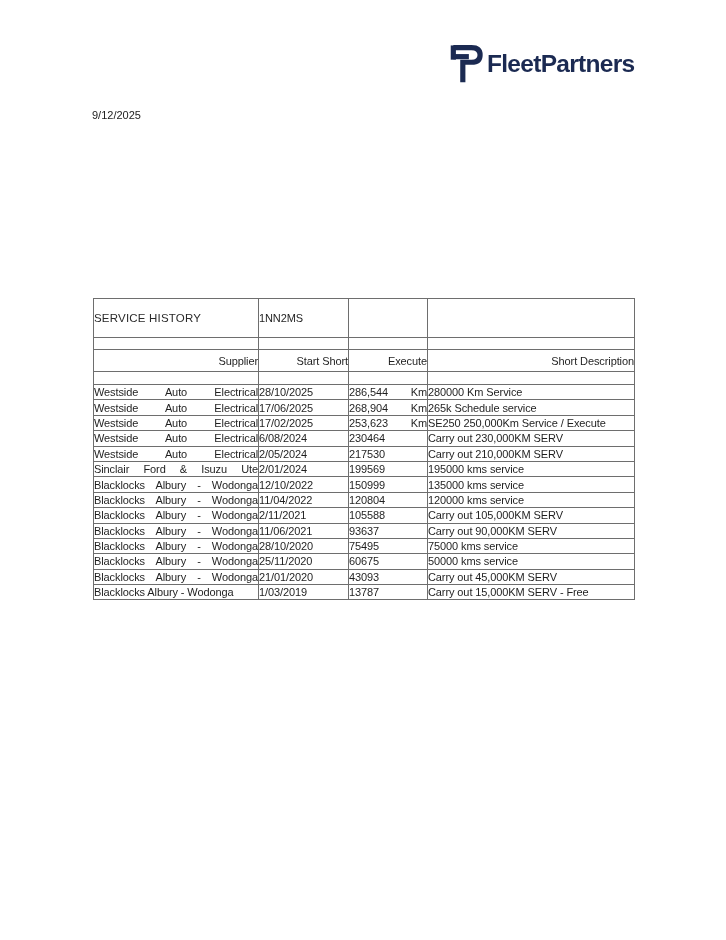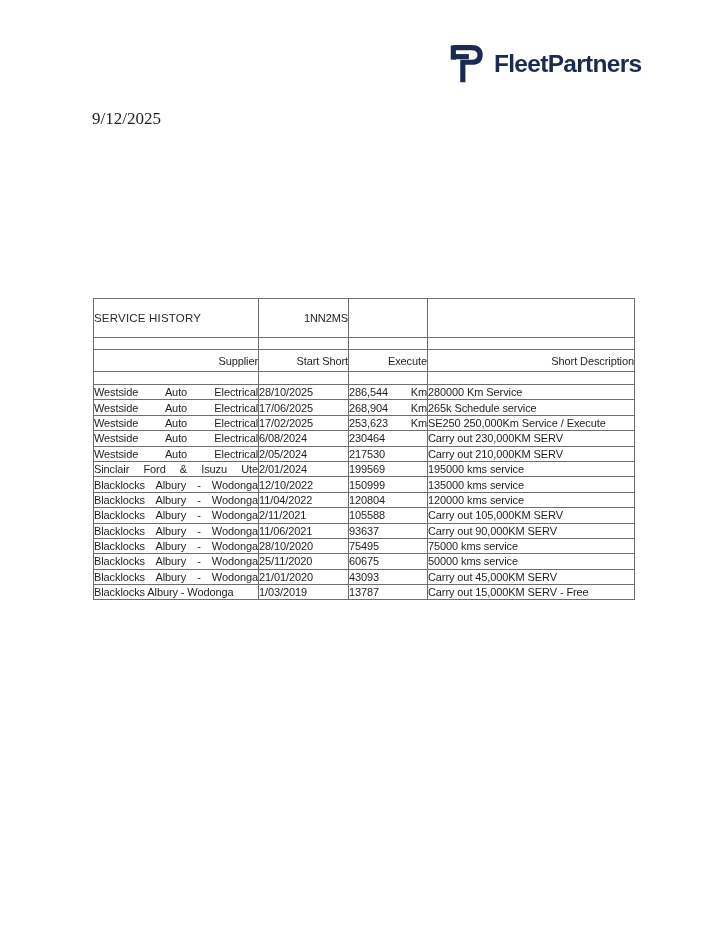--- a/index.html
+++ b/index.html
@@ -4,43 +4,43 @@
 <style>
   html, body { margin:0; padding:0; }
   body {
     width:726px; height:940px; background:#ffffff;
     font-family:"Liberation Sans", sans-serif;
     -webkit-font-smoothing:antialiased;
   }
   .page { position:relative; width:726px; height:940px; background:#fff; overflow:hidden; }
 
   
-  .logo { position:absolute; left:449px; top:41px; display:flex; align-items:center; gap:7px; }
+  .logo { position:absolute; left:449px; top:41px; display:flex; align-items:center; }
   .logo svg { width:38px; height:46px; display:block; }
   .wordmark {
     font-size:24.5px; font-weight:700; letter-spacing:-0.7px;
     color:#1b2a52; line-height:46px; white-space:nowrap;
   }
 
   
-  .print-date { position:absolute; left:92px; top:109px; font-size:17px; color:#1c1c1c;font-family:Liberation Serif, serif; }
+  .print-date { position:absolute; left:92px; top:109px; font-size:11px; color:#1c1c1c; }
 
   
   table.svc {
     position:absolute; left:93px; top:298px; width:541px;
     border-collapse:collapse; table-layout:fixed;
     font-size:11px; color:#1f1f1f; letter-spacing:-0.1px;
   }
   table.svc td {
     border:1px solid #6e6e6e; padding:0; vertical-align:middle;
     overflow:hidden; white-space:nowrap;
   }
   .title-row td { height:38px; }
   .title-cell { padding-left:8px; font-size:11.5px; letter-spacing:0.2px; color:#2a2a2a;margin-top:20px; }
-  .vehicle-cell { text-align:right; }
+  .vehicle-cell { text-align:left; }
   .sp1 td { height:11px; }
   .header-row td { height:21px; text-align:right; }
   .sp2 td { height:12px; }
   tbody.rows td { height:14.4px; line-height:14px; }
   .c-supplier { padding:0 6px 0 8px;margin-left:16px; }
   .just { width:100%; text-align:justify; text-align-last:justify; }
   tbody.rows tr:last-child .c-supplier .just { text-align-last:left; }
   .c-date { padding-left:7px; }
   .c-dist { padding:0 8px 0 7px; }
   .c-desc { padding-left:7px; }

